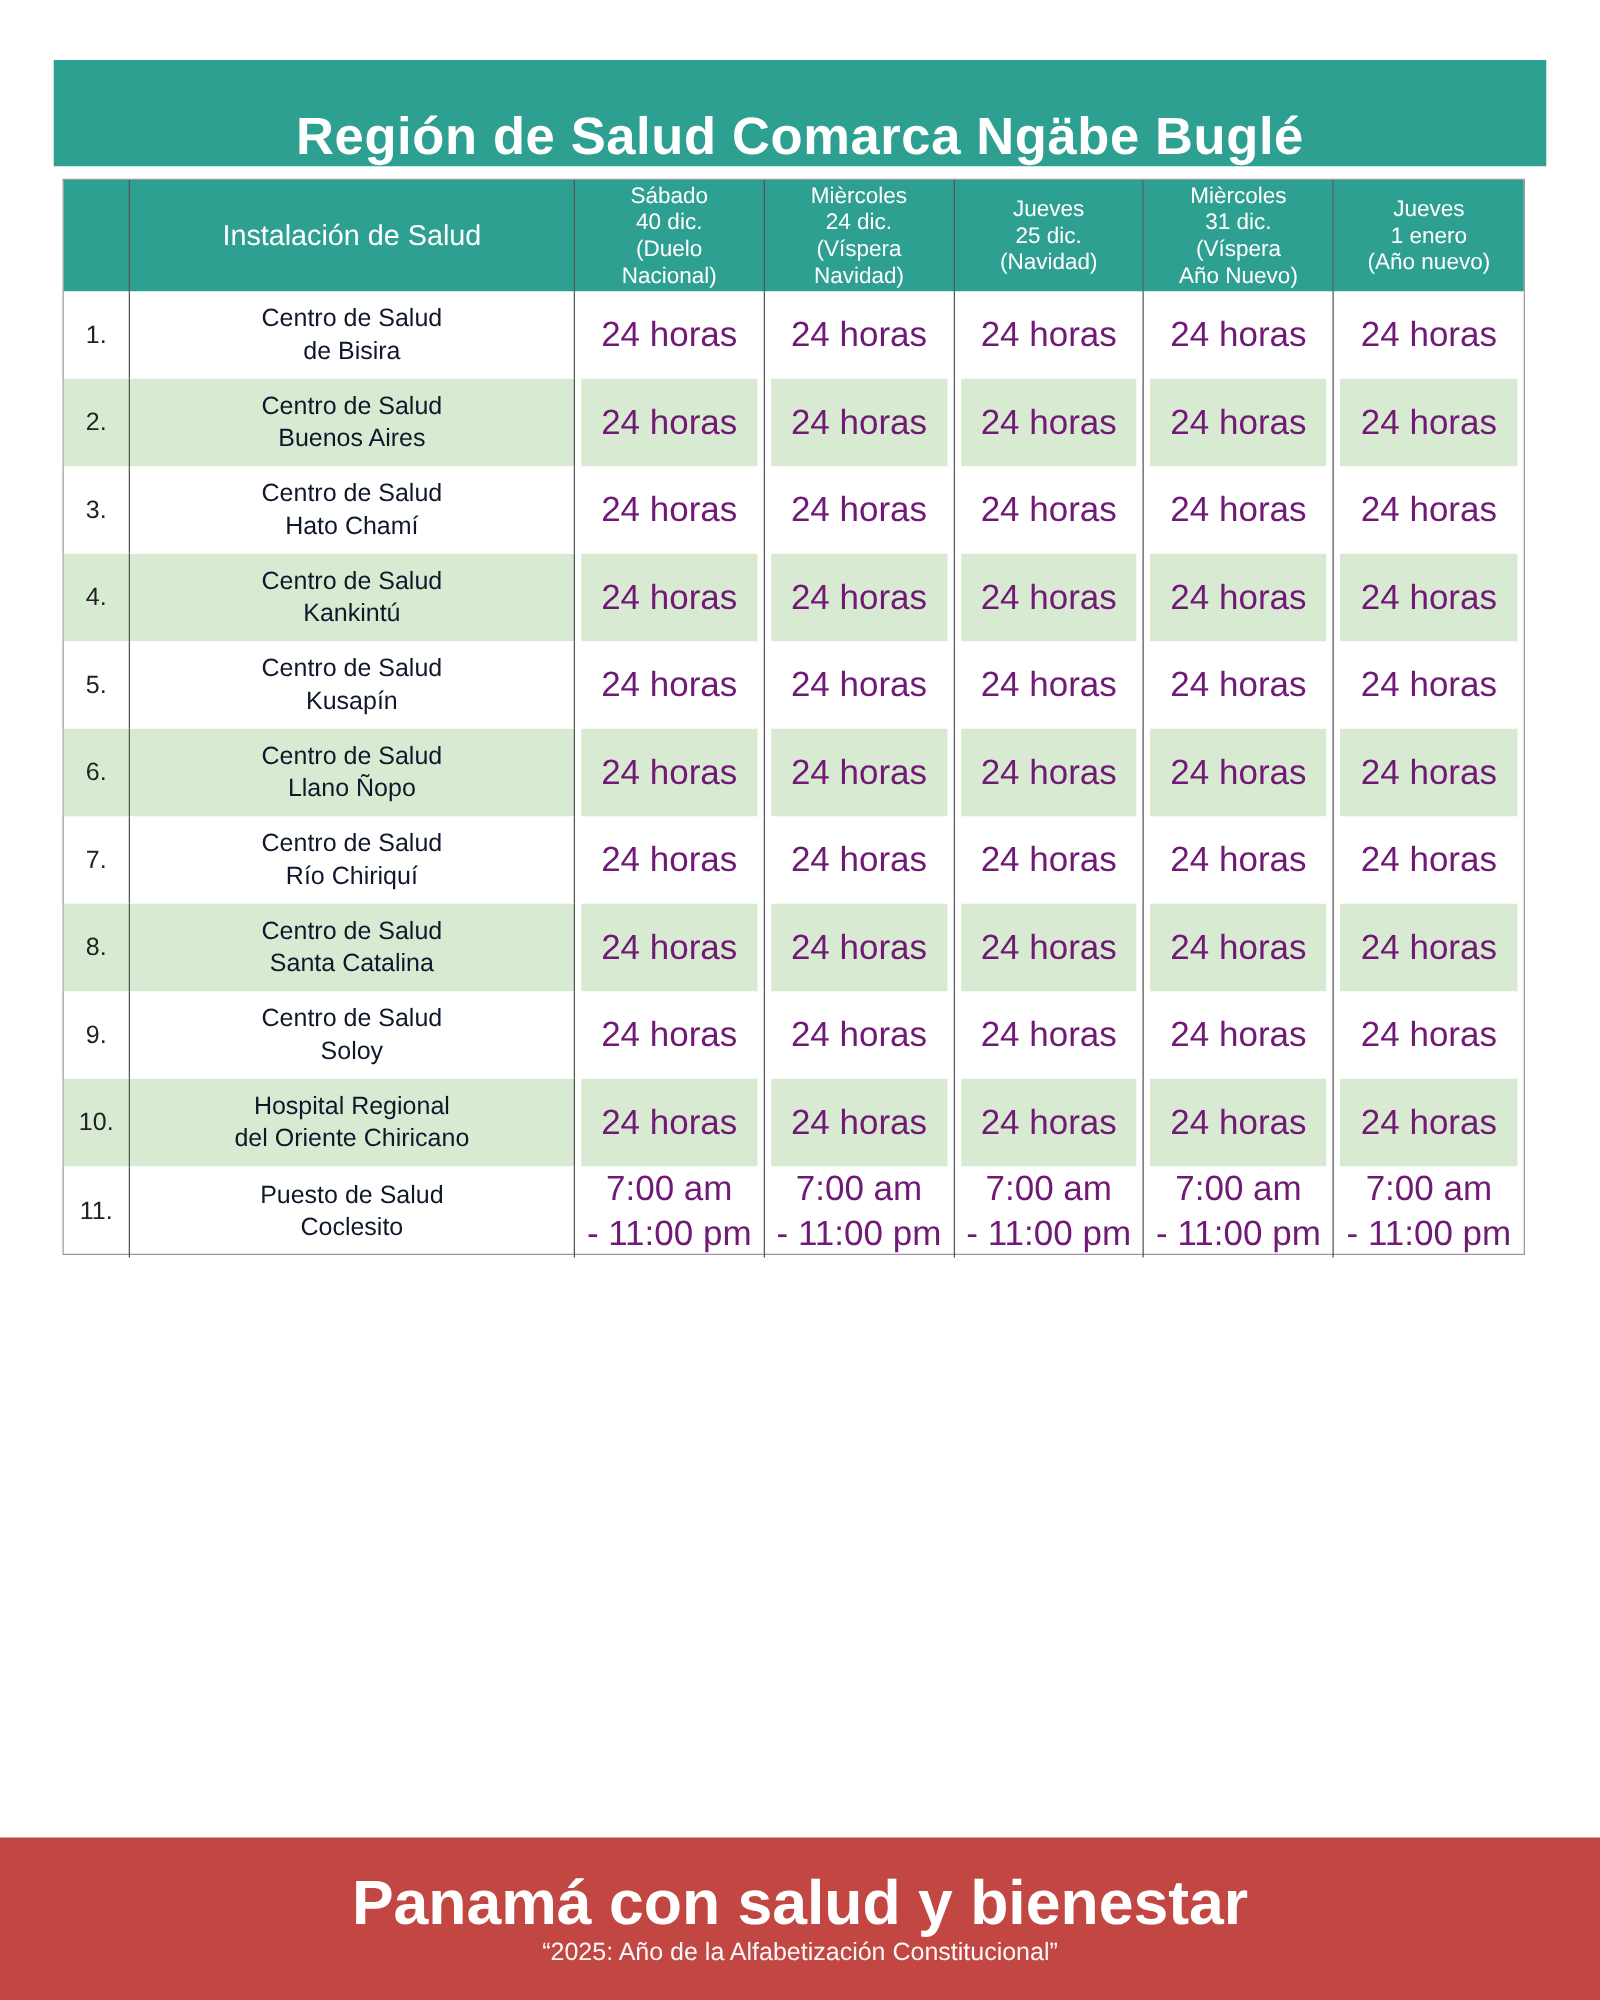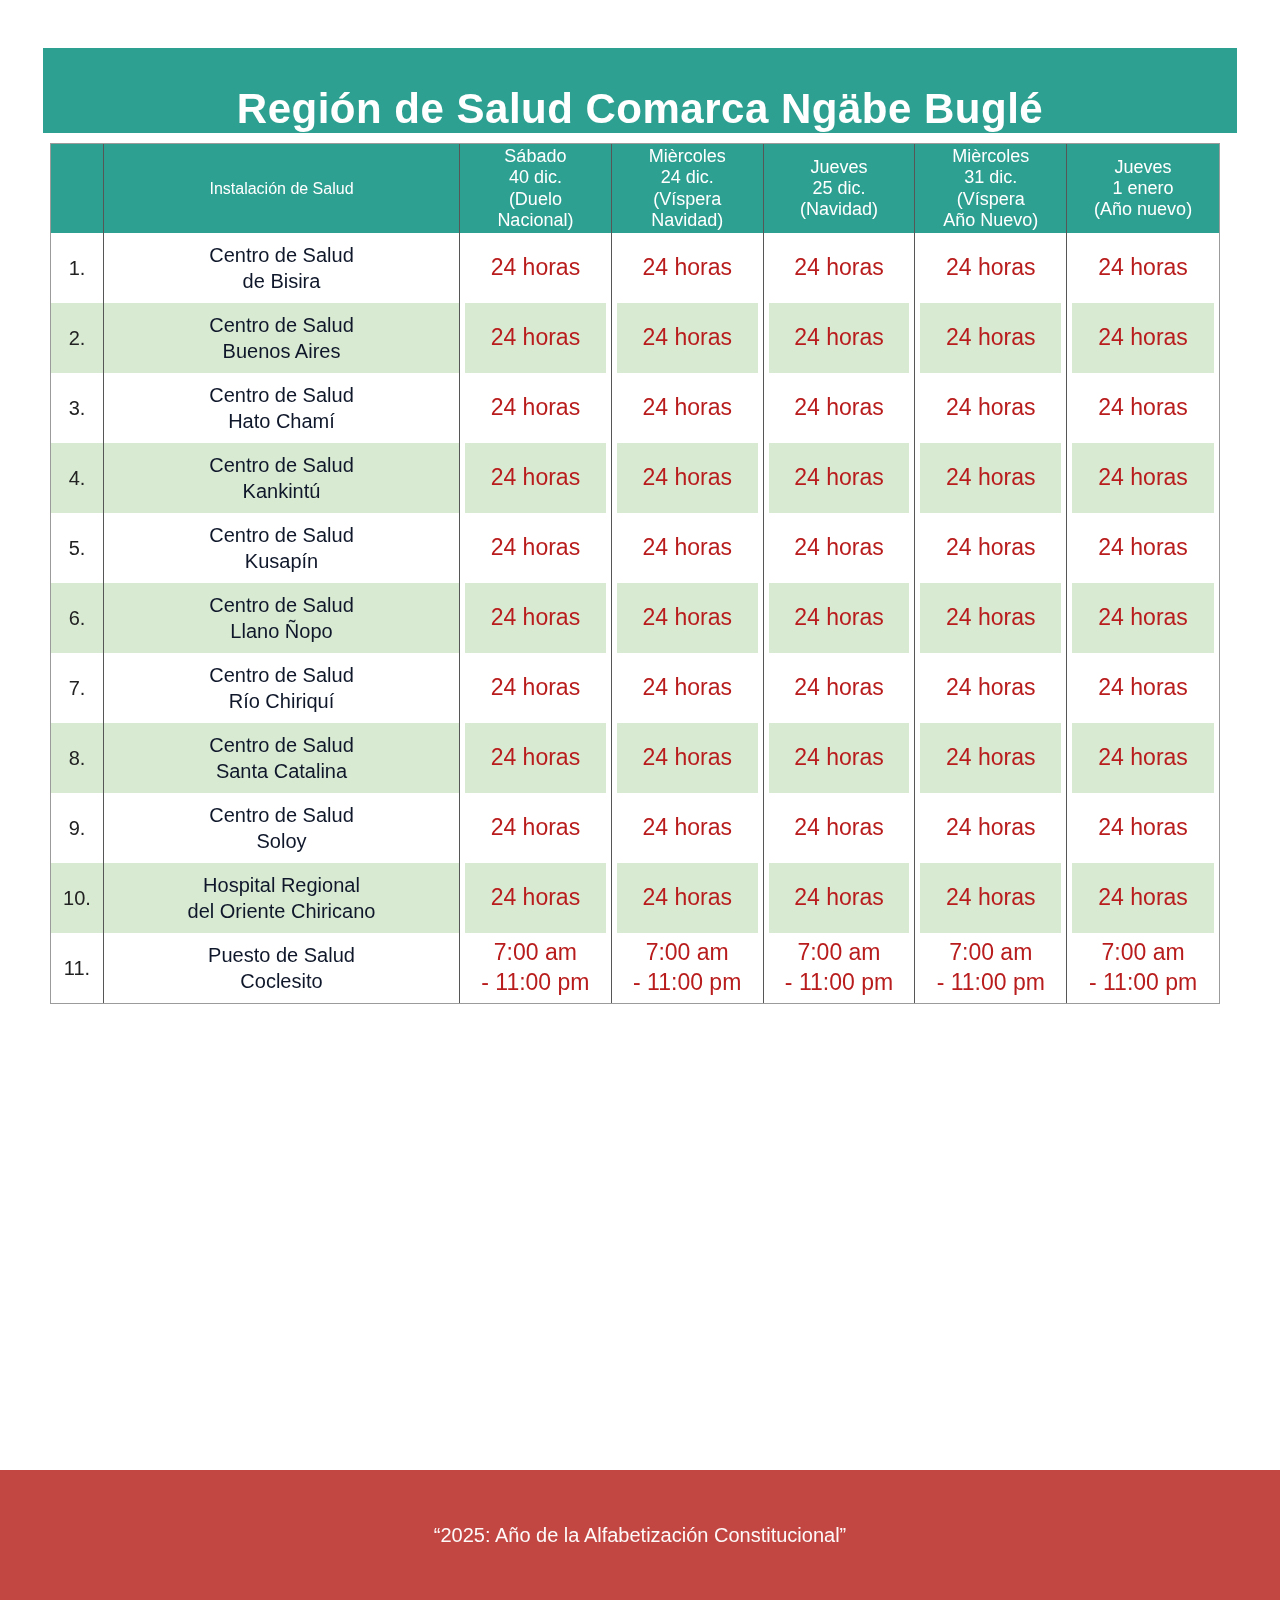--- a/index.html
+++ b/index.html
@@ -22,28 +22,28 @@
   }
   .row{display:grid;grid-template-columns:53px 356px repeat(5,1fr);}
   .header-row{height:89px;}
   .body-row{height:70px;}
   .cell{
     display:flex;align-items:center;justify-content:center;text-align:center;
     white-space:pre-line;border-right:1px solid #565656;min-width:0;
   }
   .row .cell:last-child{border-right:none;}
   .head{background:var(--teal);color:#ffffff;}
-  .name-head{font-size:16px;}
+  .name-head{font-size:23px;}
   .date-head{font-size:18px;line-height:1.17;}
   .num{font-size:20px;color:#222222;}
   .name{font-size:20px;line-height:1.32;color:#0f172a;}
   .hours-cell{padding:0;}
   .pill{
     flex:1;align-self:stretch;margin:0 5px;display:flex;align-items:center;
-    justify-content:center;font-size:23px;color:#b91c1c;white-space:pre-line;
+    justify-content:center;font-size:28px;color:#701a75;white-space:pre-line;
     line-height:1.3;
   }
   .striped .num,.striped .name{background:var(--green);}
   .striped .pill{background:var(--green);}
   
   .footer{
     position:absolute;left:0;top:1470px;width:1280px;height:130px;
     background:var(--red);color:#ffffff;display:flex;flex-direction:column;
     align-items:center;justify-content:center;gap:3px;
   }
@@ -196,16 +196,17 @@
 - 11:00 pm</div></div>
           <div class="cell hours-cell"><div class="pill">7:00 am
 - 11:00 pm</div></div>
           <div class="cell hours-cell"><div class="pill">7:00 am
 - 11:00 pm</div></div>
         </div>
       </div>
   </div>
 
   <footer class="footer">
+    <div class="footer-title">Panamá con salud y bienestar</div>
     <div class="footer-subtitle">“2025: Año de la Alfabetización Constitucional”</div>
   </footer>
 
 </div>
 
 </body></html>

